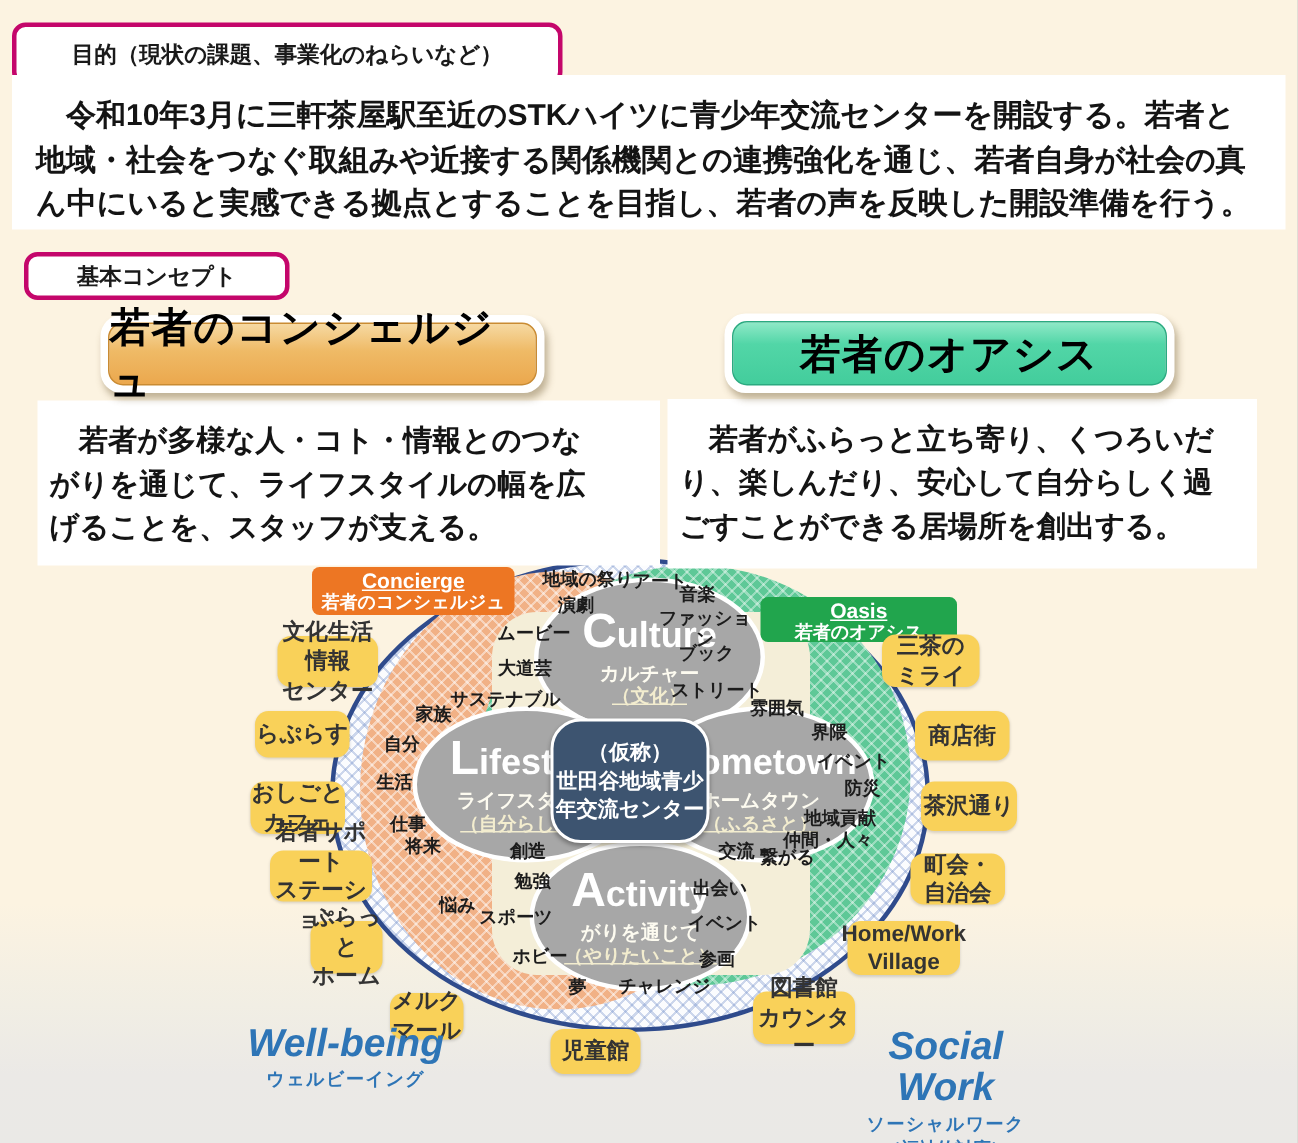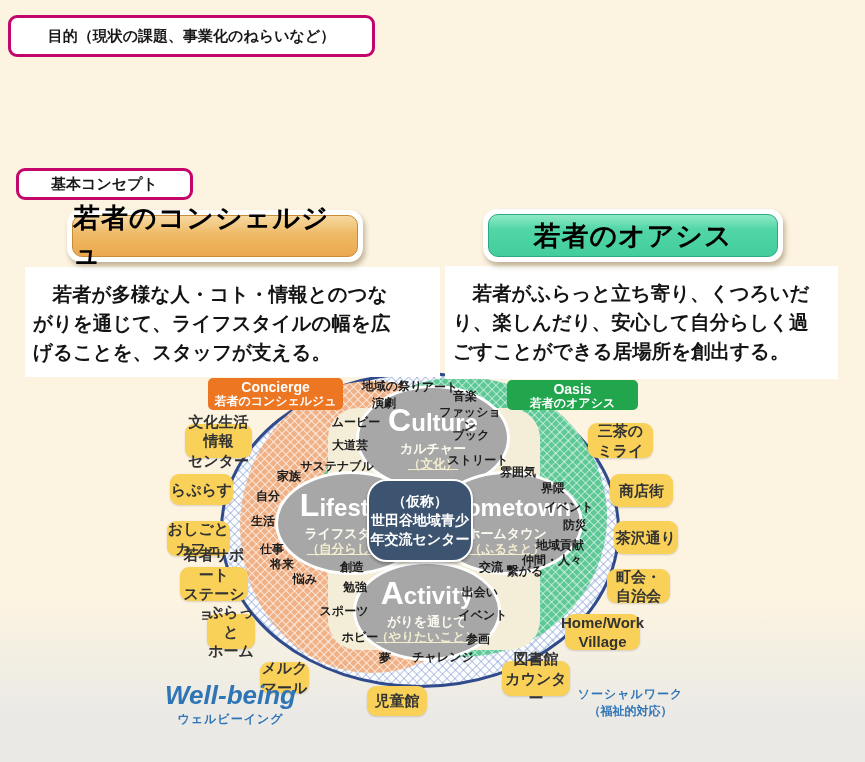--- a/index.html
+++ b/index.html
@@ -66,22 +66,22 @@
   .center-box {
     position:absolute; left:367px; top:479px; width:106px; height:83px;
     background:#3D5470; border:2px solid #fff; border-radius:20px;
     display:flex; align-items:center; justify-content:center; text-align:center;
     color:#fff; font-size:14px; font-weight:bold; line-height:1.35; z-index:7;
     box-shadow:0 2px 3px rgba(0,0,0,.3);
   }
 
   .banner { position:absolute; color:#fff; font-weight:bold; text-align:center; border-radius:5px; z-index:9; padding-top:1px; }
   .banner-orange { background:#ED7623; }
-  .banner-green { background:#21A54D; }
-  .b-en { font-size:14px; line-height:1.15; }
+  .banner-green { background:#21A54D;margin-top:18px; }
+  .b-en { font-size:14px; line-height:1.15;text-decoration:underline; }
   .b-ja { font-size:12px; line-height:1.15; }
 
   .kw {
     position:absolute; transform:translate(-50%,-50%);
     font-size:12px; font-weight:bold; color:#1c1c1c;
     white-space:pre-line; text-align:center; line-height:1.15; z-index:8;
   }
   .partner {
     position:absolute; background:#F9D159; border-radius:9px;
     display:flex; align-items:center; justify-content:center; text-align:center;
@@ -95,20 +95,25 @@
 </style>
 </head>
 <body>
 
 <div class="page">
 
   <div class="tag" style="left:8px;top:15px;width:367px;height:42px">
     <span>目的（現状の課題、事業化のねらいなど）</span>
   </div>
 
+  <div class="wbox purpose-box" style="left:8px;top:50px;width:849px;height:103px">
+    <div class="body-text purpose-body pre">　令和10年3月に三軒茶屋駅至近のSTKハイツに青少年交流センターを開設する。若者と
+地域・社会をつなぐ取組みや近接する関係機関との連携強化を通じ、若者自身が社会の真
+ん中にいると実感できる拠点とすることを目指し、若者の声を反映した開設準備を行う。</div>
+  </div>
 
   <div class="tag" style="left:16px;top:168px;width:177px;height:32px">
     <span>基本コンセプト</span>
   </div>
 
   <div class="pill-btn" style="left:67px;top:210px;width:296px;height:52px">
     <div class="pill-inner pill-orange">若者のコンシェルジュ</div>
   </div>
 
   <div class="pill-btn" style="left:483px;top:209px;width:300px;height:53px">
@@ -181,21 +186,21 @@
   <span class="kw" style="left:553px;top:489px">界隈</span>
   <span class="kw" style="left:569px;top:508px">イベント</span>
   <span class="kw" style="left:575px;top:526px">防災</span>
   <span class="kw" style="left:560px;top:546px">地域貢献</span>
   <span class="kw" style="left:552px;top:561px">仲間・人々</span>
   <span class="kw" style="left:289px;top:477px">家族</span>
   <span class="kw" style="left:268px;top:497px">自分</span>
   <span class="kw" style="left:263px;top:522px">生活</span>
   <span class="kw" style="left:272px;top:550px">仕事</span>
   <span class="kw" style="left:282px;top:565px">将来</span>
-  <span class="kw" style="left:305px;top:580px">悩み</span>
+  <span class="kw" style="left:305px;top:604px">悩み</span>
   <span class="kw" style="left:352px;top:568px">創造</span>
   <span class="kw" style="left:491px;top:568px">交流</span>
   <span class="kw" style="left:525px;top:572px">繋がる</span>
   <span class="kw" style="left:355px;top:588px">勉強</span>
   <span class="kw" style="left:480px;top:593px">出会い</span>
   <span class="kw" style="left:344px;top:612px">スポーツ</span>
   <span class="kw" style="left:483px;top:616px">イベント</span>
   <span class="kw" style="left:360px;top:638px">ホビー</span>
   <span class="kw" style="left:478px;top:640px">参画</span>
   <span class="kw" style="left:385px;top:659px">夢</span>
@@ -221,17 +226,18 @@
 Village</div>
   <div class="partner" style="left:502px;top:661px;width:68px;height:35px">図書館
 カウンター</div>
   <div class="partner" style="left:367px;top:686px;width:60px;height:30px">児童館</div>
 
   <div class="footer-block" style="left:158px;top:682px;width:145px">
     <div class="f-en">Well-being</div>
     <div class="f-ja">ウェルビーイング</div>
   </div>
   <div class="footer-block" style="left:558px;top:684px;width:145px">
+    <div class="f-en">Social Work</div>
     <div class="f-ja">ソーシャルワーク</div>
     <div class="f-sub">（福祉的対応）</div>
   </div>
 
 </div>
 
 </body></html>

